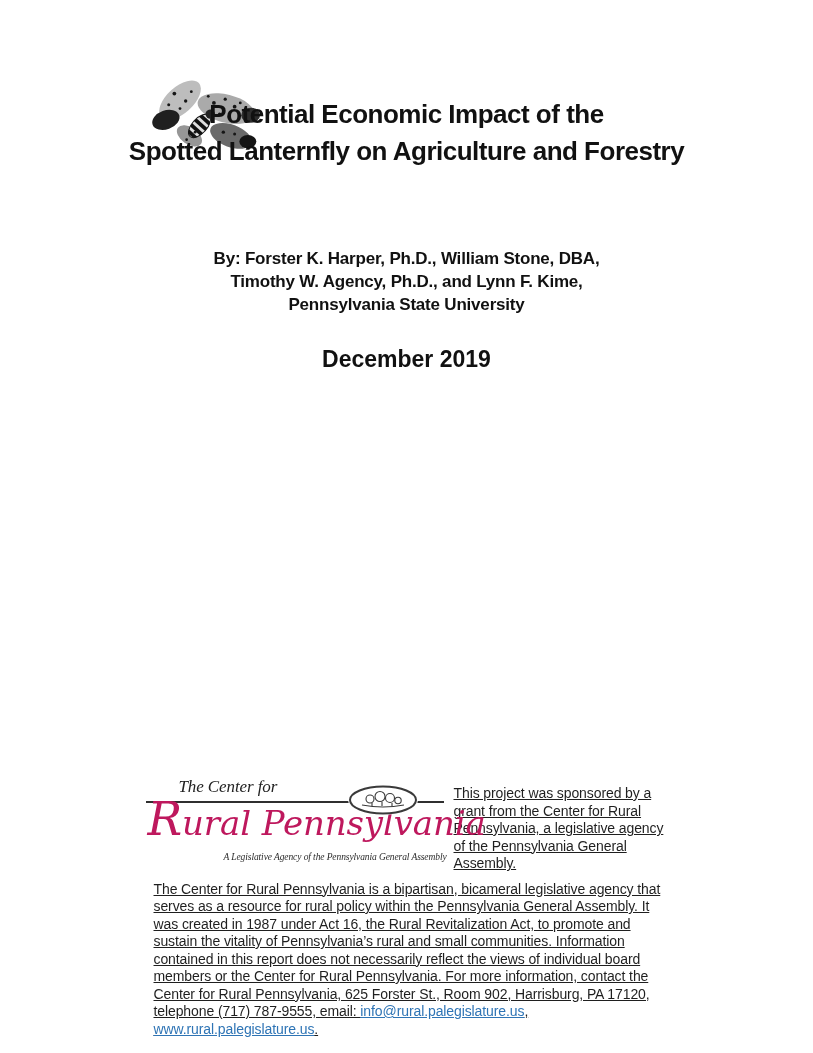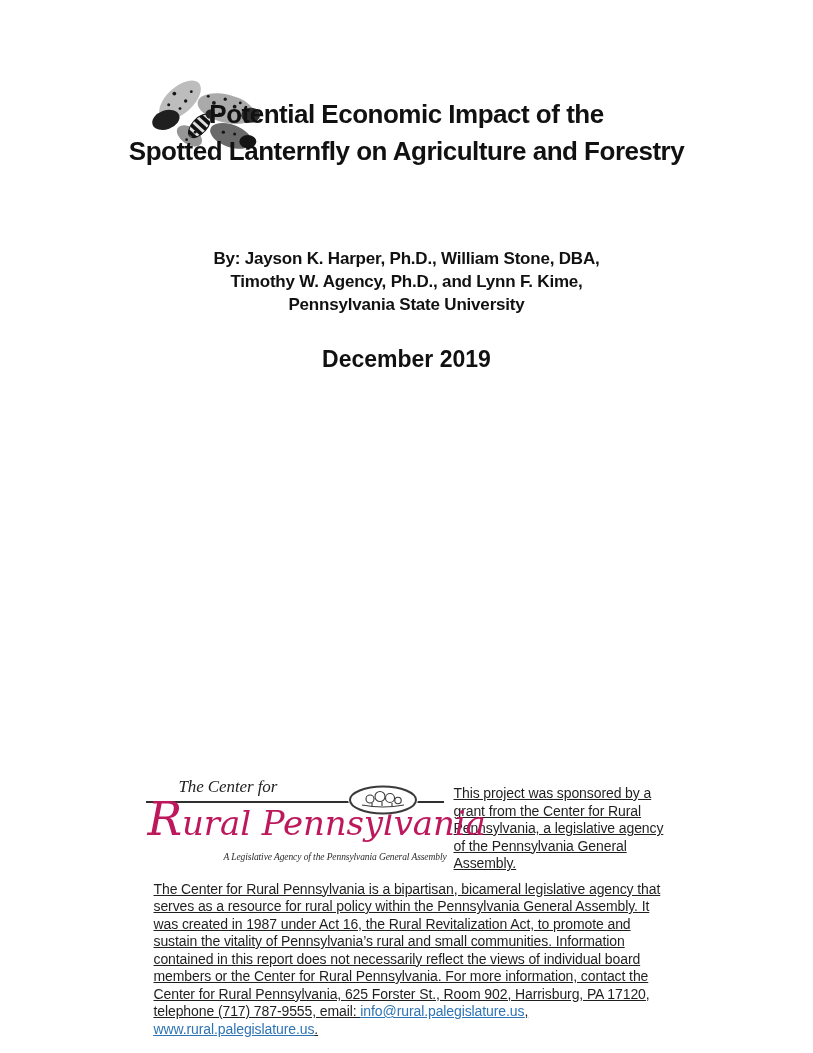--- a/index.html
+++ b/index.html
@@ -191,21 +191,21 @@
         <circle cx="92" cy="60" r="1.6"></circle>
     </g>
   </svg>
 
   <div class="title-block">
     <div>Potential Economic Impact of the</div>
     <div>Spotted Lanternfly on Agriculture and Forestry</div>
   </div>
 
   <div class="byline">
-    <div>By: Jayson K. Harper, Ph.D., William Stone, DBA,</div>
+    <div>By: Forster K. Harper, Ph.D., William Stone, DBA,</div>
     <div>Timothy W. Agency, Ph.D., and Lynn F. Kime,</div>
     <div>Pennsylvania State University</div>
   </div>
 
   <div class="date-line">December 2019</div>
 
   <div class="footer">
 
     <div class="logo">
       <div class="logo-top">The Center for</div>

